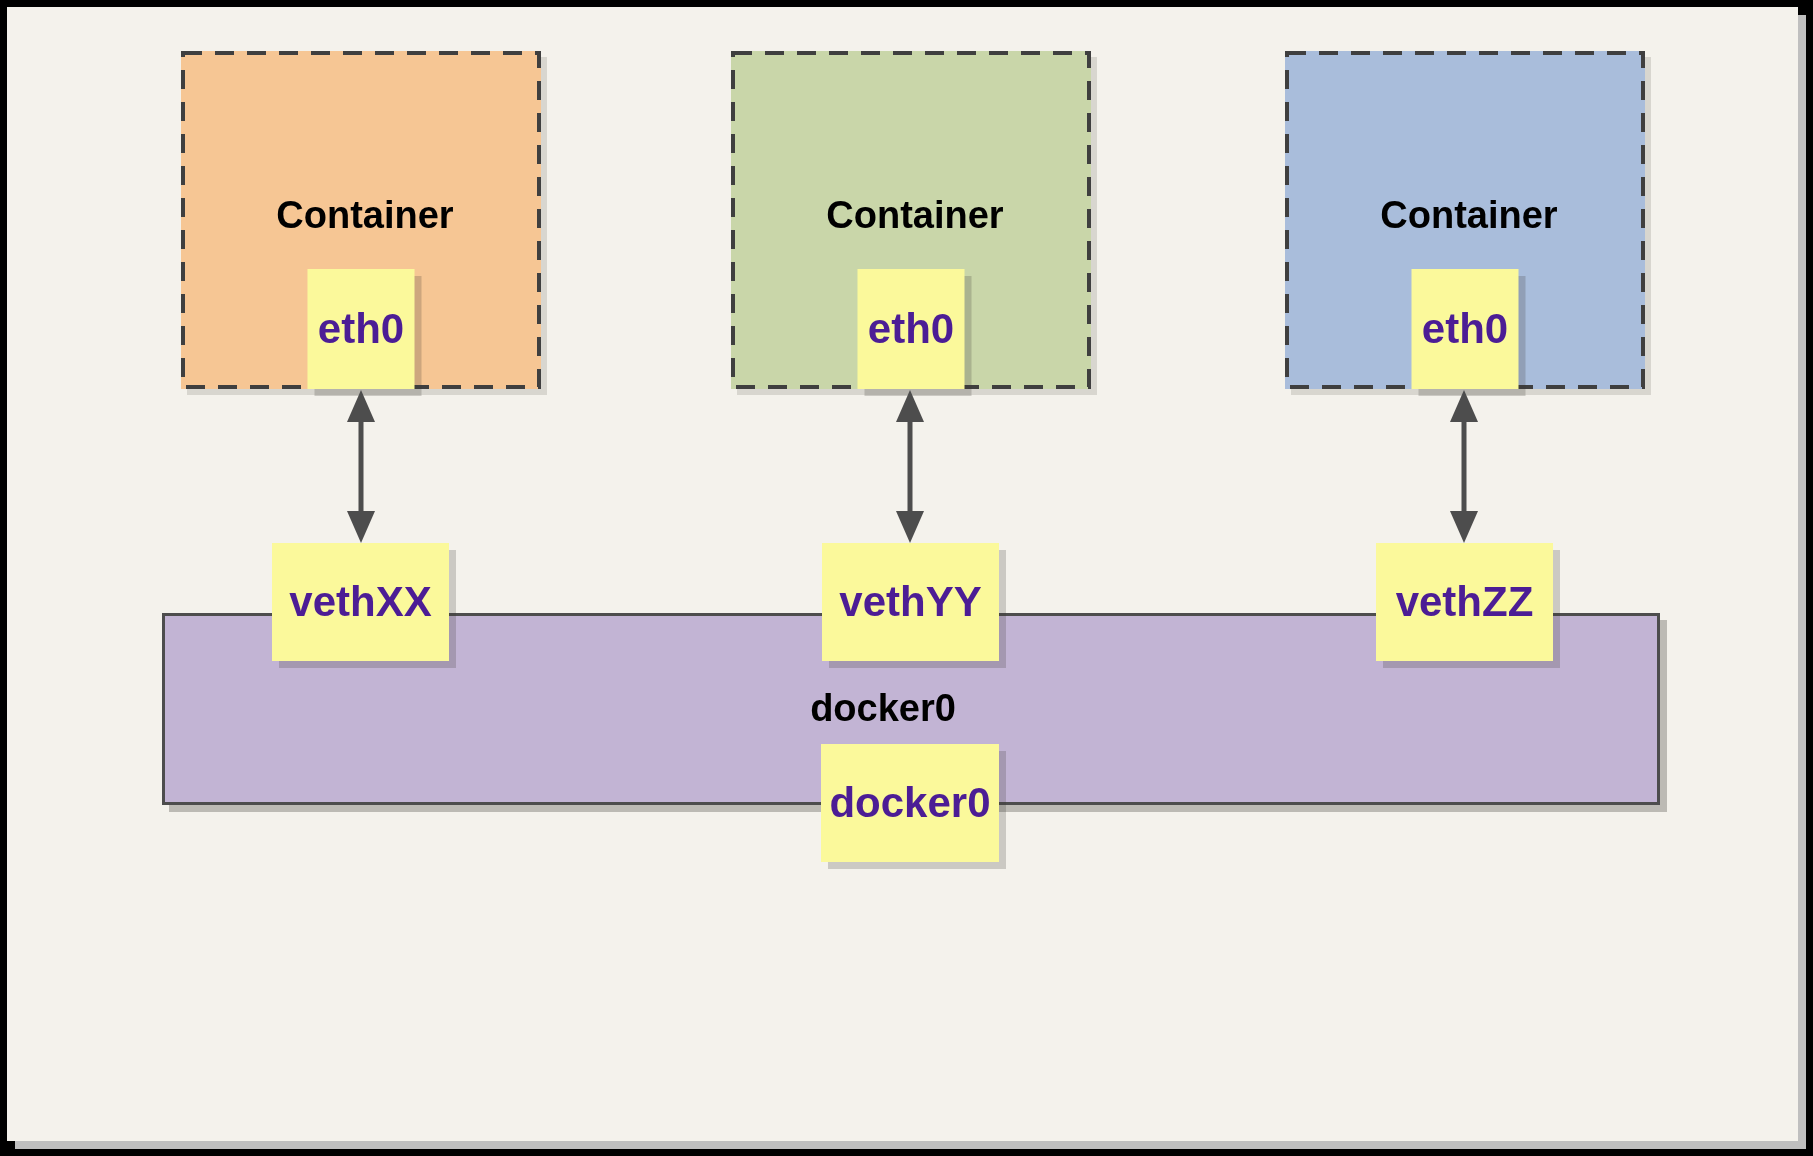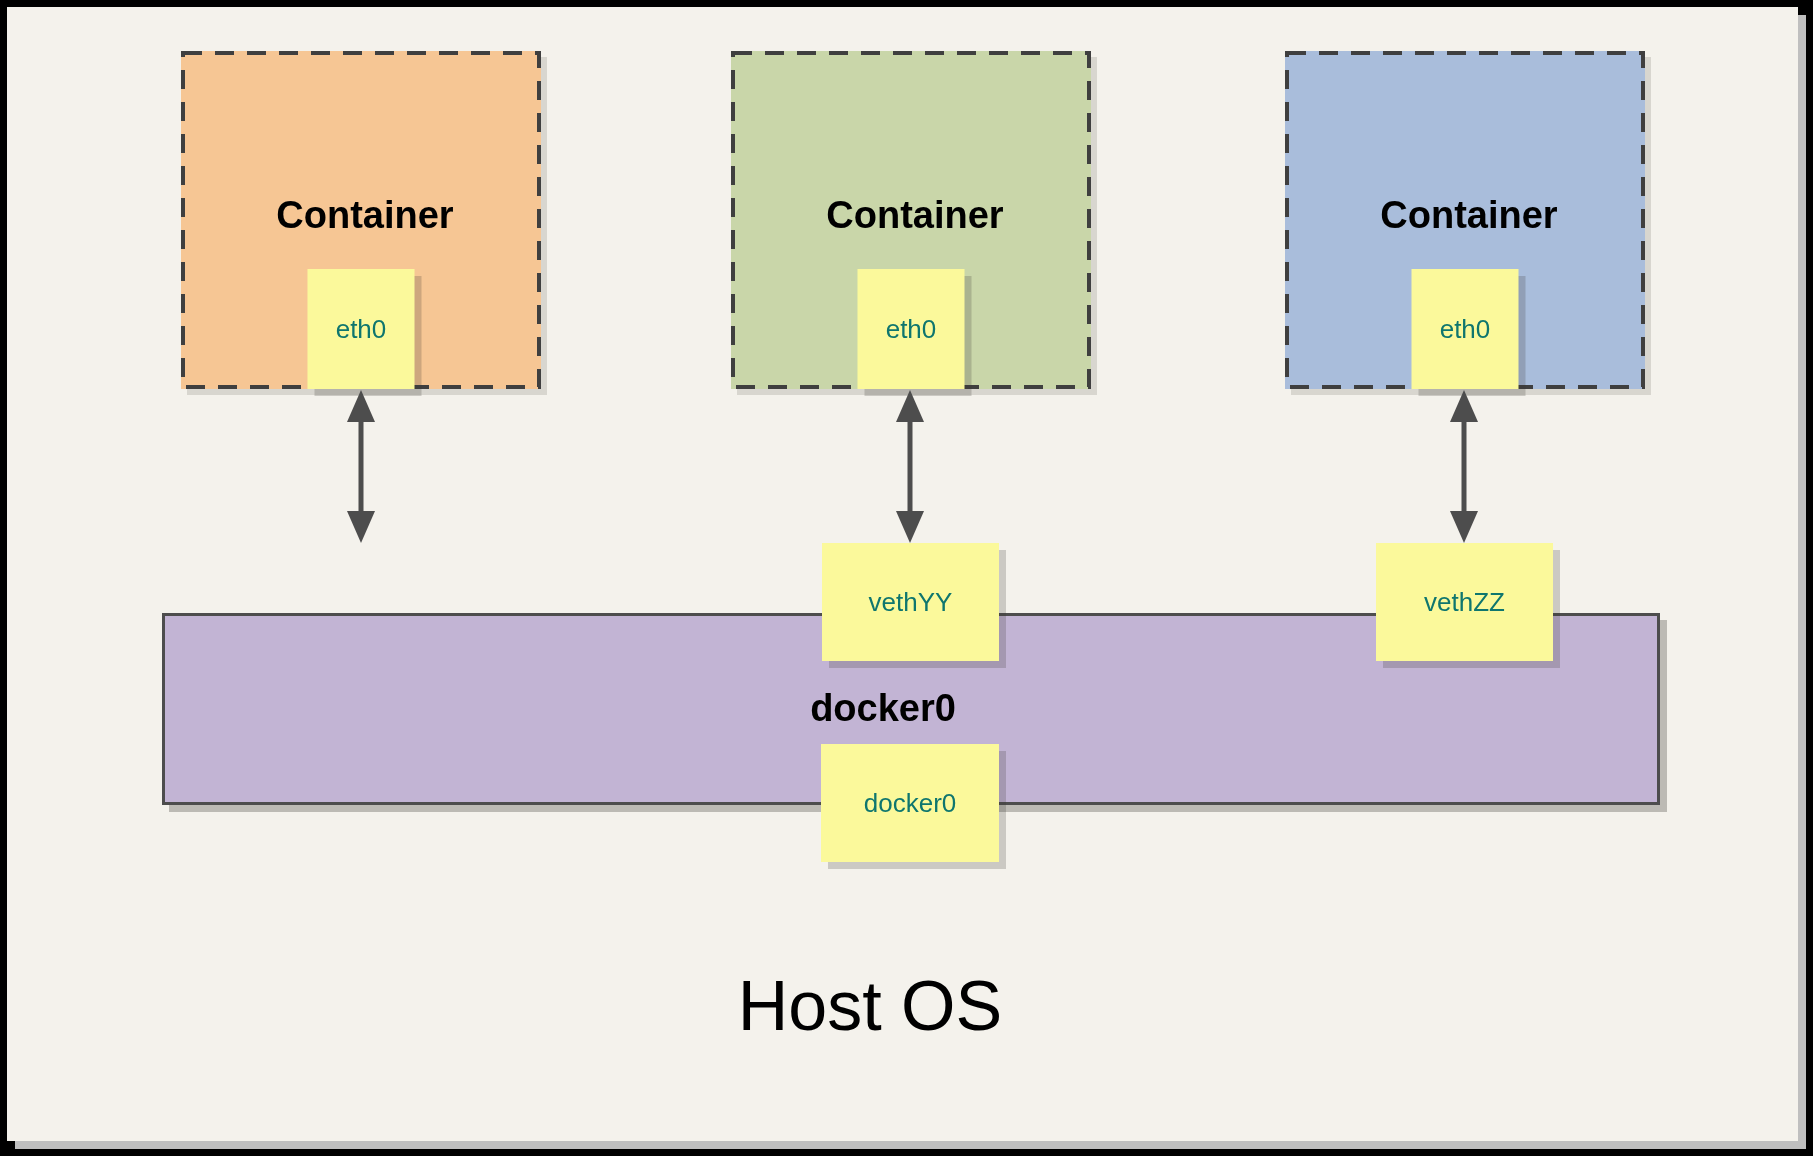--- a/index.html
+++ b/index.html
@@ -23,22 +23,23 @@
   .container-box .dash-rect{position:absolute;left:0;top:0;width:100%;height:100%;}
   .container-label{
     position:absolute;left:0;right:0;top:142px;
     text-align:center;
     font-size:38px;font-weight:bold;color:#000;
     line-height:44px;
     padding-left:8px;
   }
   .note{
     display:flex;align-items:center;justify-content:center;
-    font-size:26px;color:#0f766e;
+    font-size:42px;color:#4c1d95;
     box-shadow:7px 7px 0 rgba(60,55,50,0.22);
+    font-weight:bold;
   }
   .iface-box{
     position:absolute;left:50%;bottom:0;
     transform:translateX(-50%);
     width:107px;height:120px;
   }
   .arrow{position:absolute;top:390px;width:34px;height:153px;}
   .bridge-bar{
     position:absolute;left:162px;top:613px;
     width:1498px;height:192px;
@@ -113,25 +114,27 @@
   </svg>
   <svg class="arrow" style="left:1447px" width="34" height="153" viewBox="0 0 34 153">
     <line x1="17" y1="24" x2="17" y2="129" stroke-width="5" stroke="#4D4D4D"></line>
     <polygon points="17,0 31,32 3,32" fill="#4D4D4D"></polygon>
     <polygon points="17,153 31,121 3,121" fill="#4D4D4D"></polygon>
   </svg>
 
   <div class="bridge-bar" style="background-color: rgb(194, 180, 212);"></div>
   <div class="bridge-label">docker0</div>
 
+  <div class="veth-box note v1" style="background-color: rgb(251, 249, 155);">
+    <span>vethXX</span>
+  </div>
   <div class="veth-box note v3" style="background-color: rgb(251, 249, 155);">
     <span>vethZZ</span>
   </div>
   <div class="veth-box note v2" style="background-color: rgb(251, 249, 155);">
     <span>vethYY</span>
   </div>
 
   <div class="bridge-iface note" style="background-color: rgb(251, 249, 155);">
     <span>docker0</span>
   </div>
 
-  <div class="host-label">Host OS</div>
 </div>
 
 </body></html>

